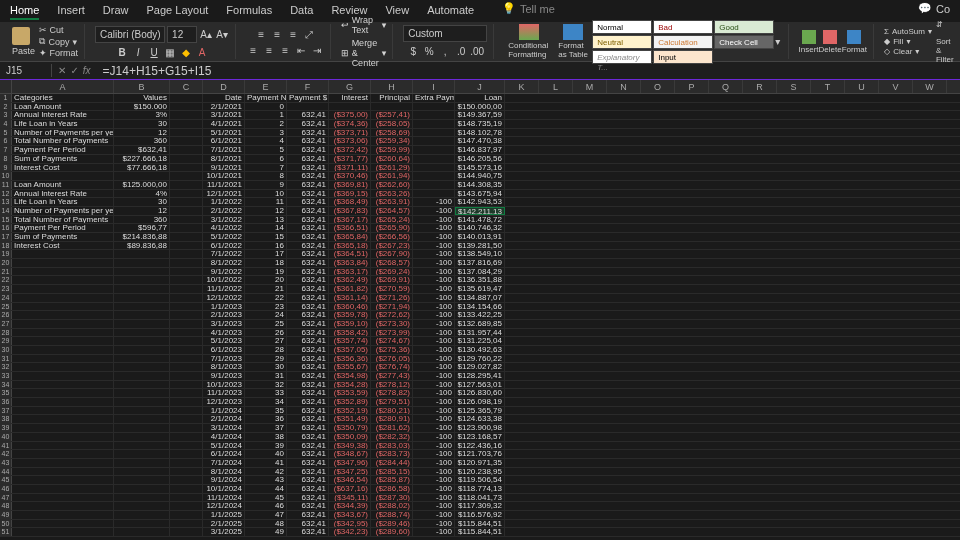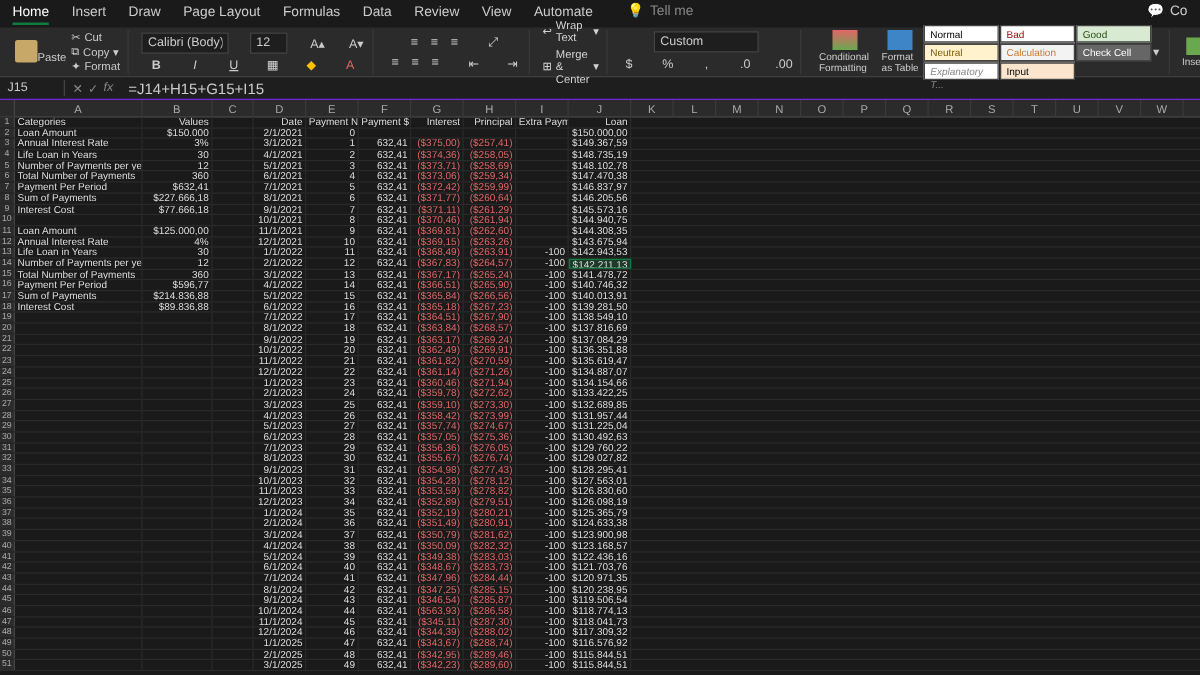--- a/index.html
+++ b/index.html
@@ -4,27 +4,27 @@
 <style>
 *{margin:0;padding:0;box-sizing:border-box;font-family:'Segoe UI',Arial,sans-serif;user-select:none}
 body{background:#1a1a1a;color:#d4d4d4;font-size:11px;width:960px;height:540px;overflow:hidden;position:relative}
 .ribbon-tabs{display:flex;background:#1a1a1a;padding:2px 10px 0;height:22px;align-items:flex-start;gap:18px;font-size:11px}
 .ribbon-tabs .tab{color:#ccc;cursor:pointer;padding:2px 0}
 .ribbon-tabs .tab.active{color:#fff;border-bottom:2px solid #107c41}
 .ribbon-tabs .tellme{margin-left:10px;color:#888;display:flex;align-items:center;gap:4px}
 .ribbon-tabs .comments{margin-left:auto;display:flex;align-items:center;gap:4px;color:#ccc}
 .ribbon{display:flex;background:#2b2b2b;height:40px;padding:2px 6px;border-bottom:1px solid #444;align-items:center;gap:4px}
 .rgroup{display:flex;flex-direction:column;justify-content:center;align-items:center;padding:0 6px;border-right:1px solid #3a3a3a;height:100%}
-.paste-btn{display:flex;flex-direction:row;align-items:flex-end;font-size:9px;color:#ccc}
+.paste-btn{display:flex;flex-direction:column;align-items:flex-start;font-size:9px;color:#ccc}
 .paste-ico{width:18px;height:18px;background:#c8a868;border-radius:2px;margin-bottom:1px}
 .clip-btns{display:flex;flex-direction:column;font-size:9px;gap:1px;margin-left:4px}
 .clip-btns span{display:flex;align-items:center;gap:3px;color:#ccc}
 .font-sel{background:#1e1e1e;border:1px solid #444;color:#ccc;padding:1px 4px;font-size:10px;width:70px;height:17px}
 .size-sel{background:#1e1e1e;border:1px solid #444;color:#ccc;padding:1px 4px;font-size:10px;width:30px;height:17px}
-.btnrow{display:flex;gap:17px;align-items:center;margin-top:2px}
+.btnrow{display:flex;gap:2px;align-items:center;margin-top:2px}
 .ico{width:14px;height:14px;display:inline-flex;align-items:center;justify-content:center;color:#ccc;font-size:10px}
 .align-grid{display:grid;grid-template-columns:repeat(3,14px);gap:2px}
 .num-sel{background:#1e1e1e;border:1px solid #444;color:#ccc;padding:1px 4px;font-size:10px;width:84px;height:17px}
 .big-btn{display:flex;flex-direction:column;align-items:center;font-size:8px;color:#ccc;padding:0 4px}
 .big-btn .bico{width:20px;height:16px;margin-bottom:1px}
 .styles-grid{display:grid;grid-template-columns:repeat(3,60px);gap:1px;font-size:8px}
 .style-cell{padding:2px 4px;border:1px solid #444;text-align:left;height:14px;line-height:10px}
 .cell-btn{display:flex;flex-direction:column;align-items:center;font-size:8px;color:#ccc}
 .cell-btn .cico{width:14px;height:14px;margin-bottom:1px}
 .edit-btns{display:flex;flex-direction:column;font-size:8px;gap:1px}
@@ -837,21 +837,21 @@
         <div class="cell wJ ra">$119.506,54</div>
       </div>
       <div class="row">
         <div class="rnh">46</div>
         <div class="cell wA "></div>
         <div class="cell wB ra"></div>
         <div class="cell wC "></div>
         <div class="cell wD ra">10/1/2024</div>
         <div class="cell wE ra">44</div>
         <div class="cell wF ra">632,41</div>
-        <div class="cell wG ra red">($563,93)</div>
+        <div class="cell wG ra red">($637,16)</div>
         <div class="cell wH ra red">($286,58)</div>
         <div class="cell wI ra">-100</div>
         <div class="cell wJ ra">$118.774,13</div>
       </div>
       <div class="row">
         <div class="rnh">47</div>
         <div class="cell wA "></div>
         <div class="cell wB ra"></div>
         <div class="cell wC "></div>
         <div class="cell wD ra">11/1/2024</div>

